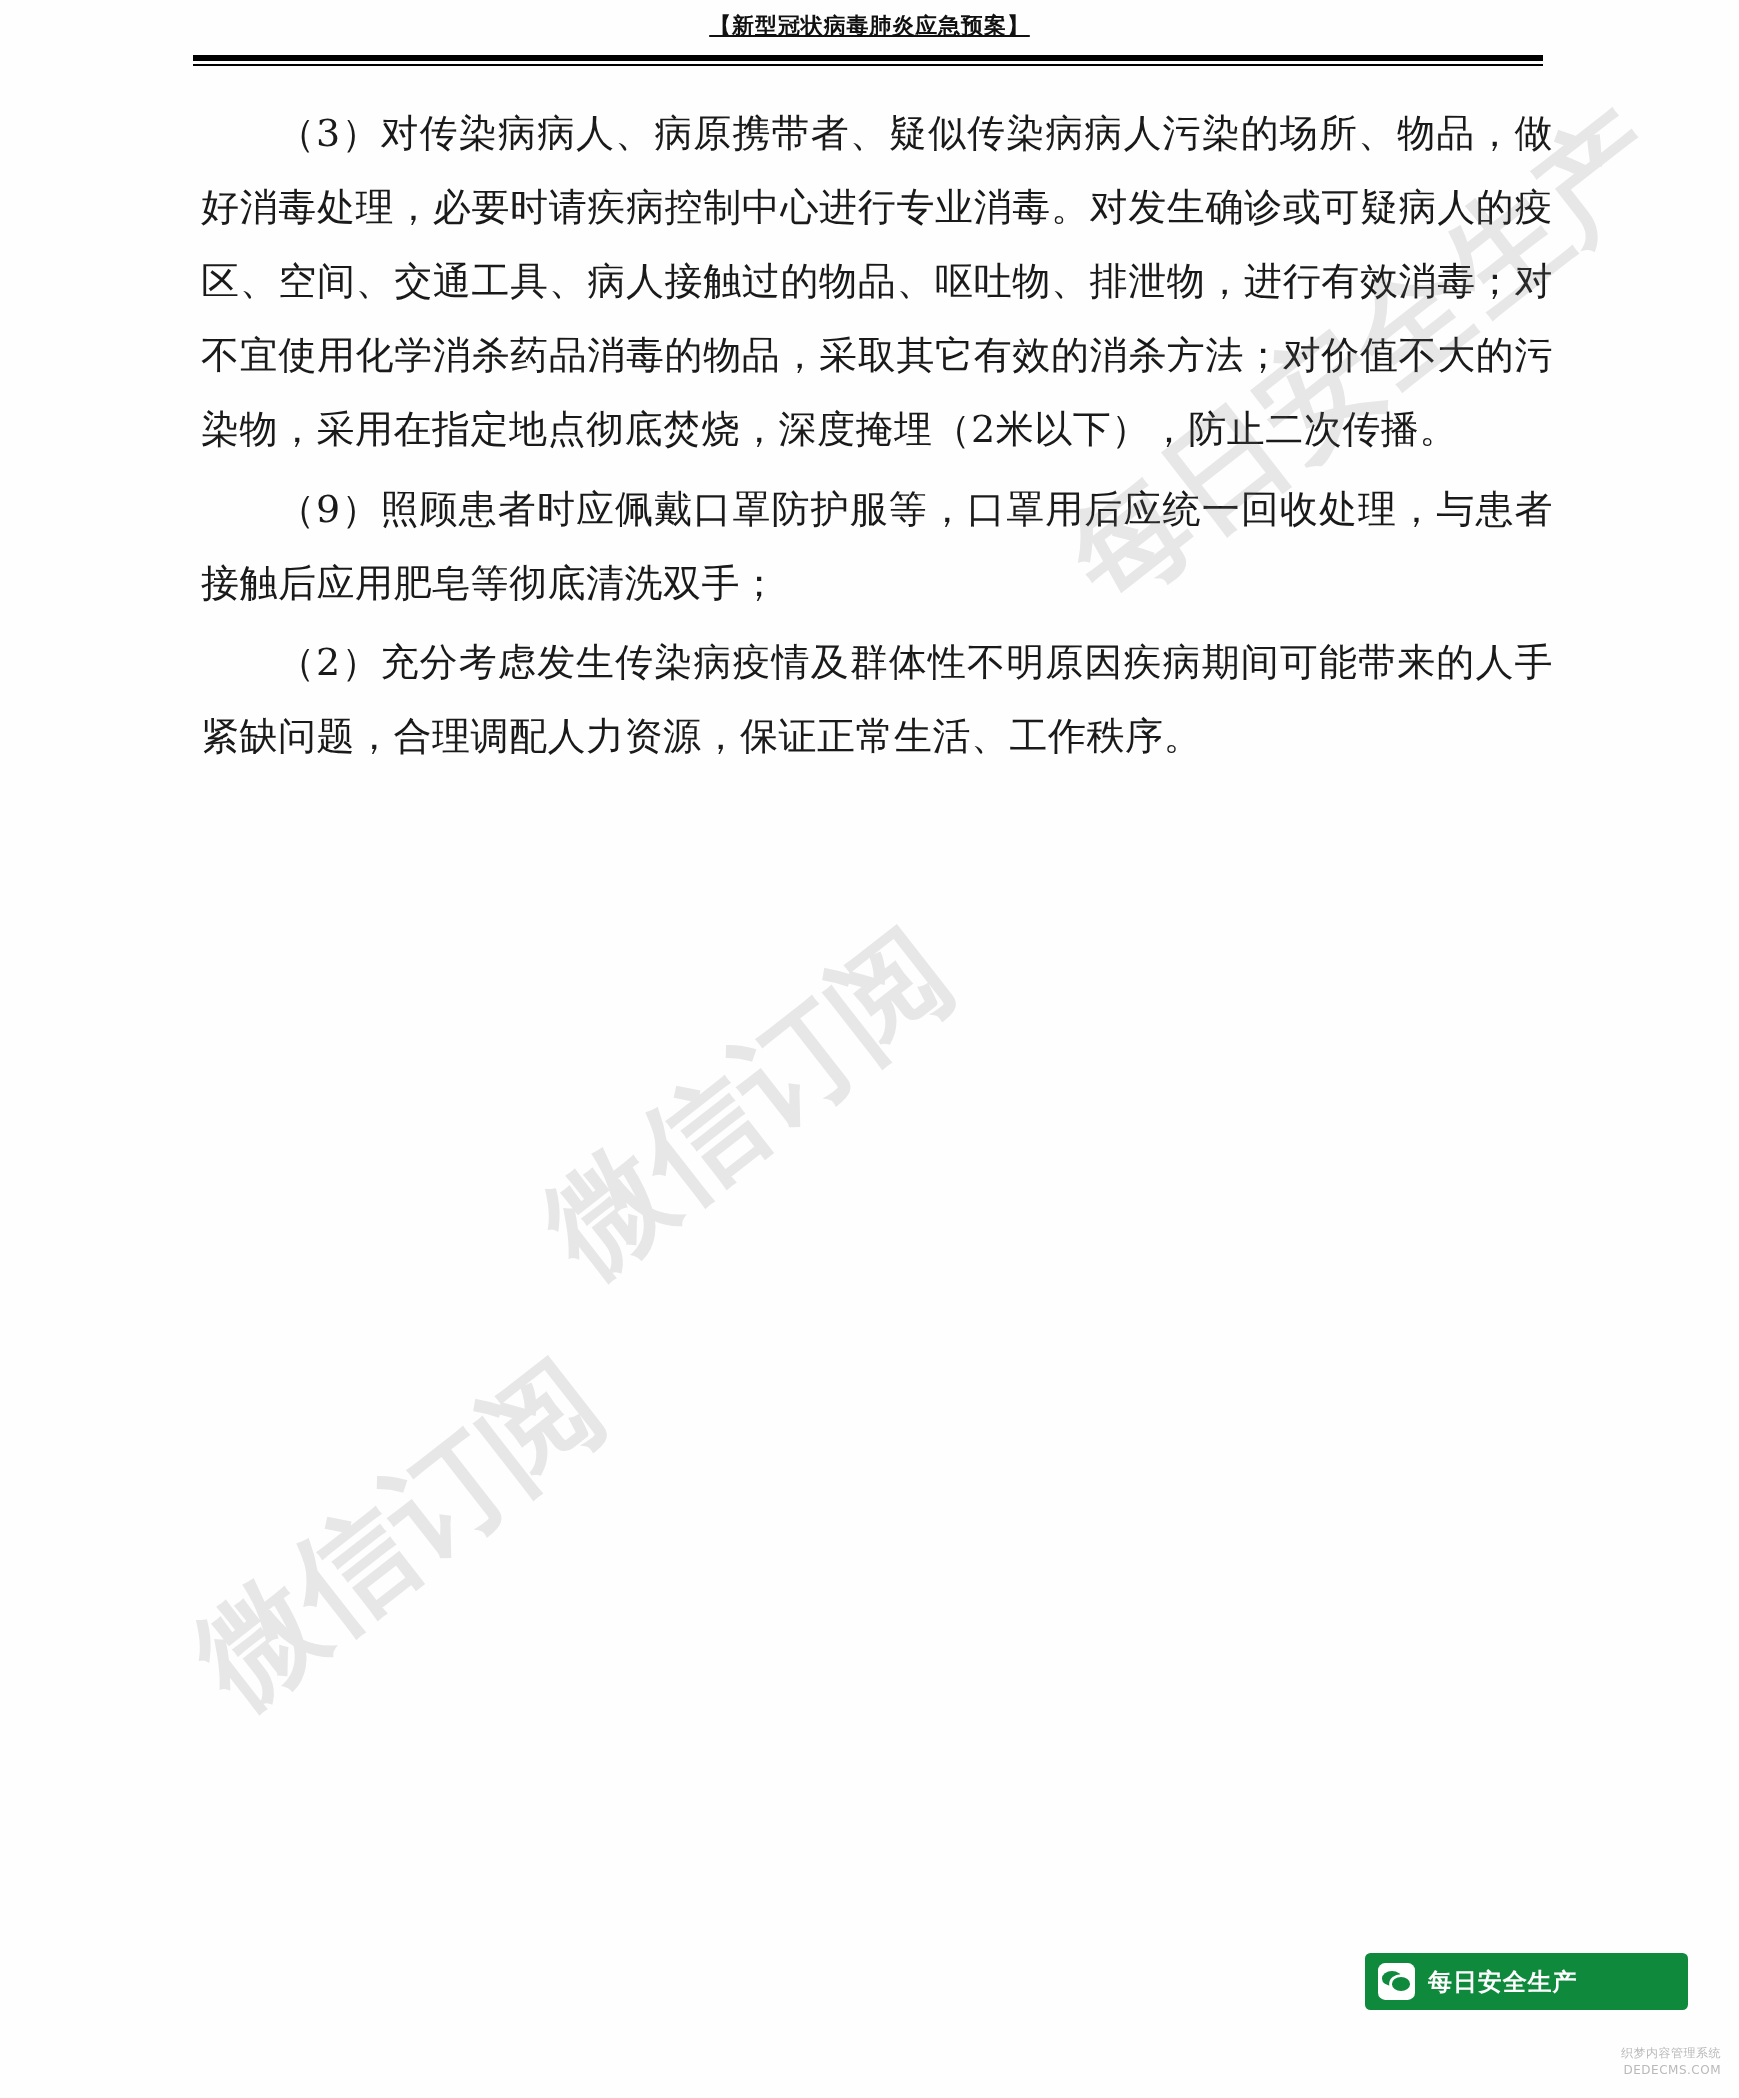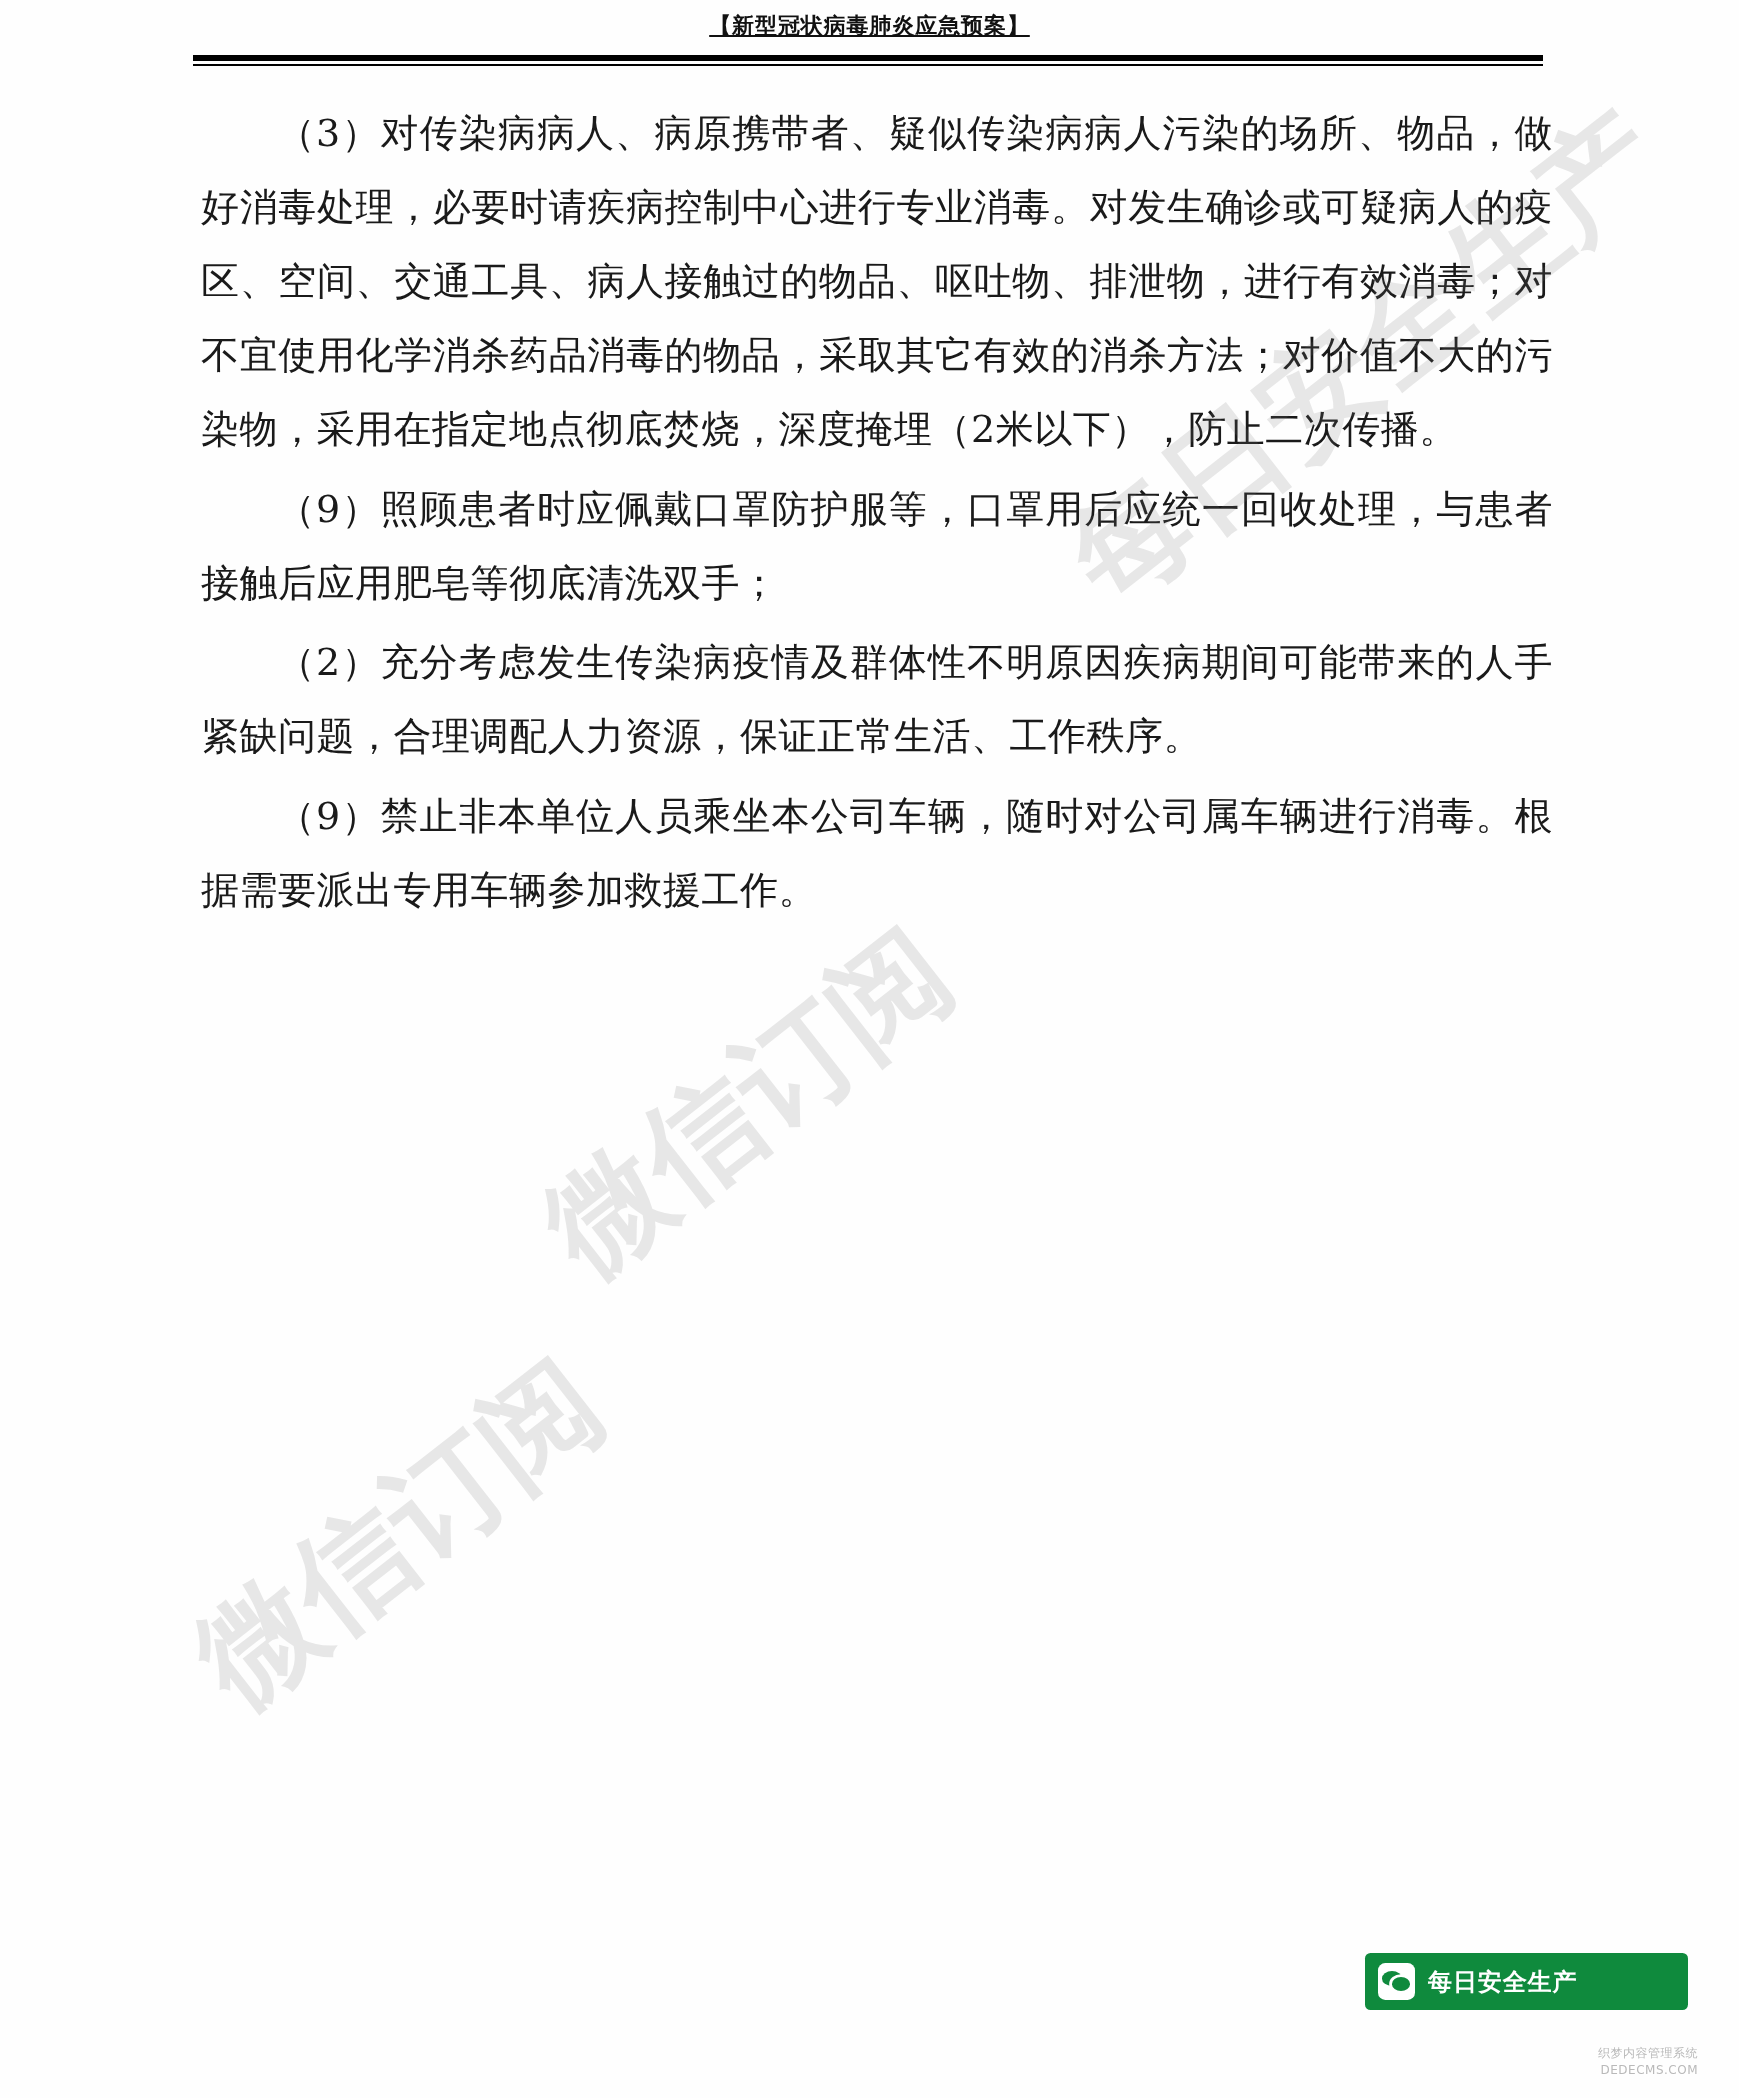--- a/index.html
+++ b/index.html
@@ -140,21 +140,21 @@
     color: #ffffff;
     font-family: "DejaVu Sans", "Liberation Sans", sans-serif;
     font-size: 24px;
     font-weight: bold;
     margin-left: 13px;
     letter-spacing: 0.9px;
   }
 
   .footer-credit {
     position: absolute;
-    right: 41px;
+    right: 18px;
     bottom: 20px;
     text-align: right;
     color: #b9b9b9;
     font-family: "DejaVu Sans", "Liberation Sans", sans-serif;
     font-size: 12px;
     line-height: 16.5px;
     letter-spacing: 0.5px;
   }
 </style>
 </head>
@@ -165,21 +165,20 @@
   <div class="header">
     <div class="header-title">【新型冠状病毒肺炎应急预案】</div>
     <div class="header-rule-thick"></div>
     <div class="header-rule-thin"></div>
   </div>
 
   <div class="content">
     <p class="para">（3）对传染病病人、病原携带者、疑似传染病病人污染的场所、物品，做好消毒处理，必要时请疾病控制中心进行专业消毒。对发生确诊或可疑病人的疫区、空间、交通工具、病人接触过的物品、呕吐物、排泄物，进行有效消毒；对不宜使用化学消杀药品消毒的物品，采取其它有效的消杀方法；对价值不大的污染物，采用在指定地点彻底焚烧，深度掩埋（2米以下），防止二次传播。</p>
     <p class="para">（9）照顾患者时应佩戴口罩防护服等，口罩用后应统一回收处理，与患者接触后应用肥皂等彻底清洗双手；</p>
     <p class="para">（2）充分考虑发生传染病疫情及群体性不明原因疾病期间可能带来的人手紧缺问题，合理调配人力资源，保证正常生活、工作秩序。</p>
-    <p class="para">（9）禁止非本单位人员乘坐本公司车辆，随时对公司属车辆进行消毒。根据需要派出专用车辆参加救援工作。</p>
   </div>
 
   <div class="wm wm-big wm-1">每日安全生产</div>
   <div class="wm wm-big wm-2">微信订阅</div>
   <div class="wm wm-big wm-3">微信订阅</div>
 
   <div class="qr-badge">
     <span class="qr-icon"></span>
     <span class="qr-text">每日安全生产</span>
   </div>

